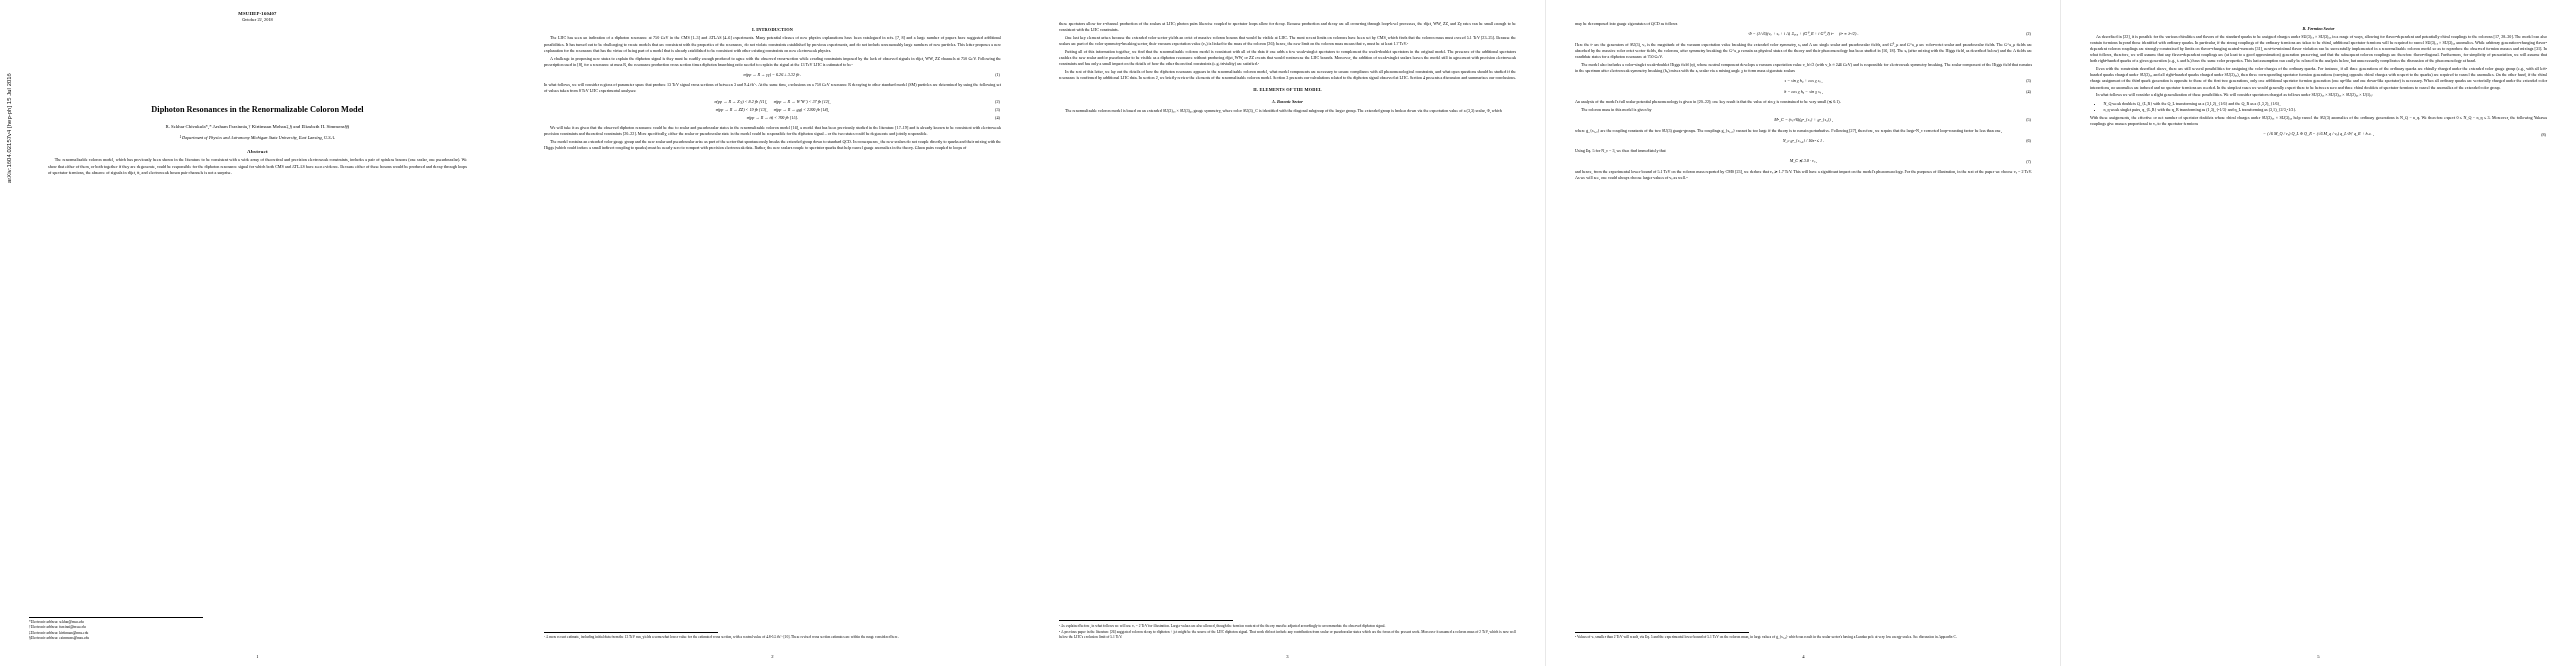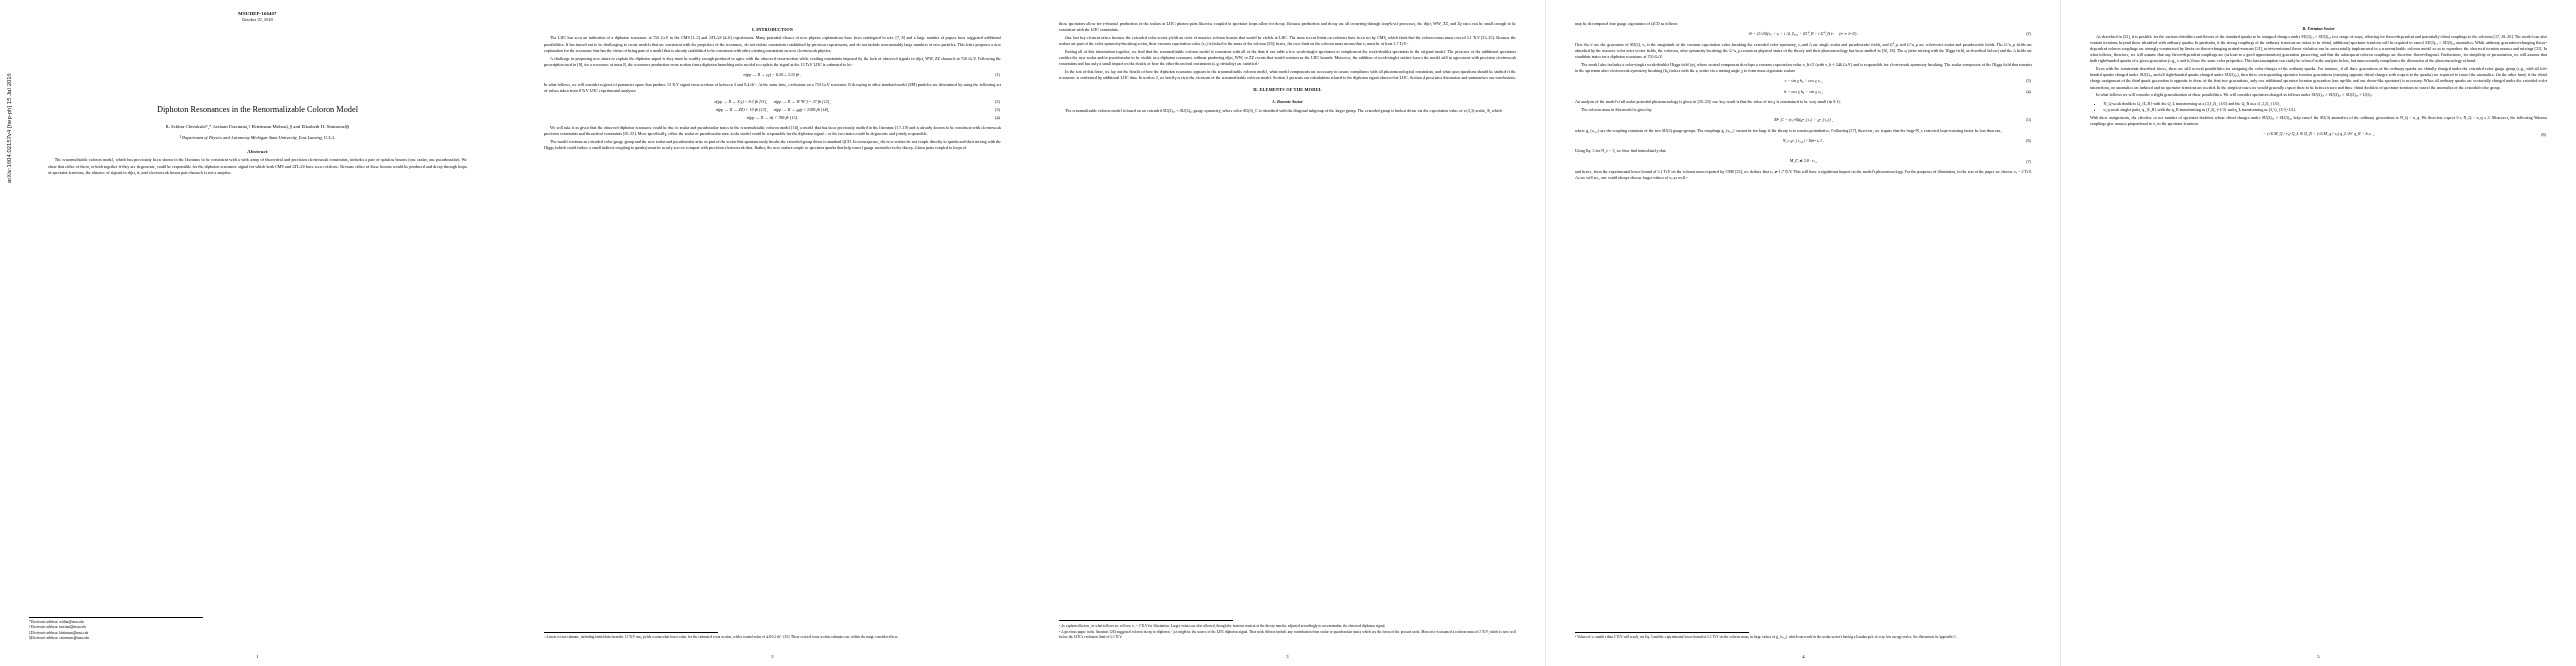--- a/index.html
+++ b/index.html
@@ -75,21 +75,21 @@
   }
   .date {
     text-align: center;
     font-size: 4.4px;
     margin-top: 1.1px;
   }
 
   .title {
     text-align: center;
     font-size: 8.3px;
-    font-weight: normal;
+    font-weight: bold;
     line-height: 1.25;
     margin: 83px 10px 7.8px 10px;
   }
   .authors {
     text-align: center;
     font-size: 4.8px;
     line-height: 1.5;
     margin: 0 5.6px;
   }
   .affil {

